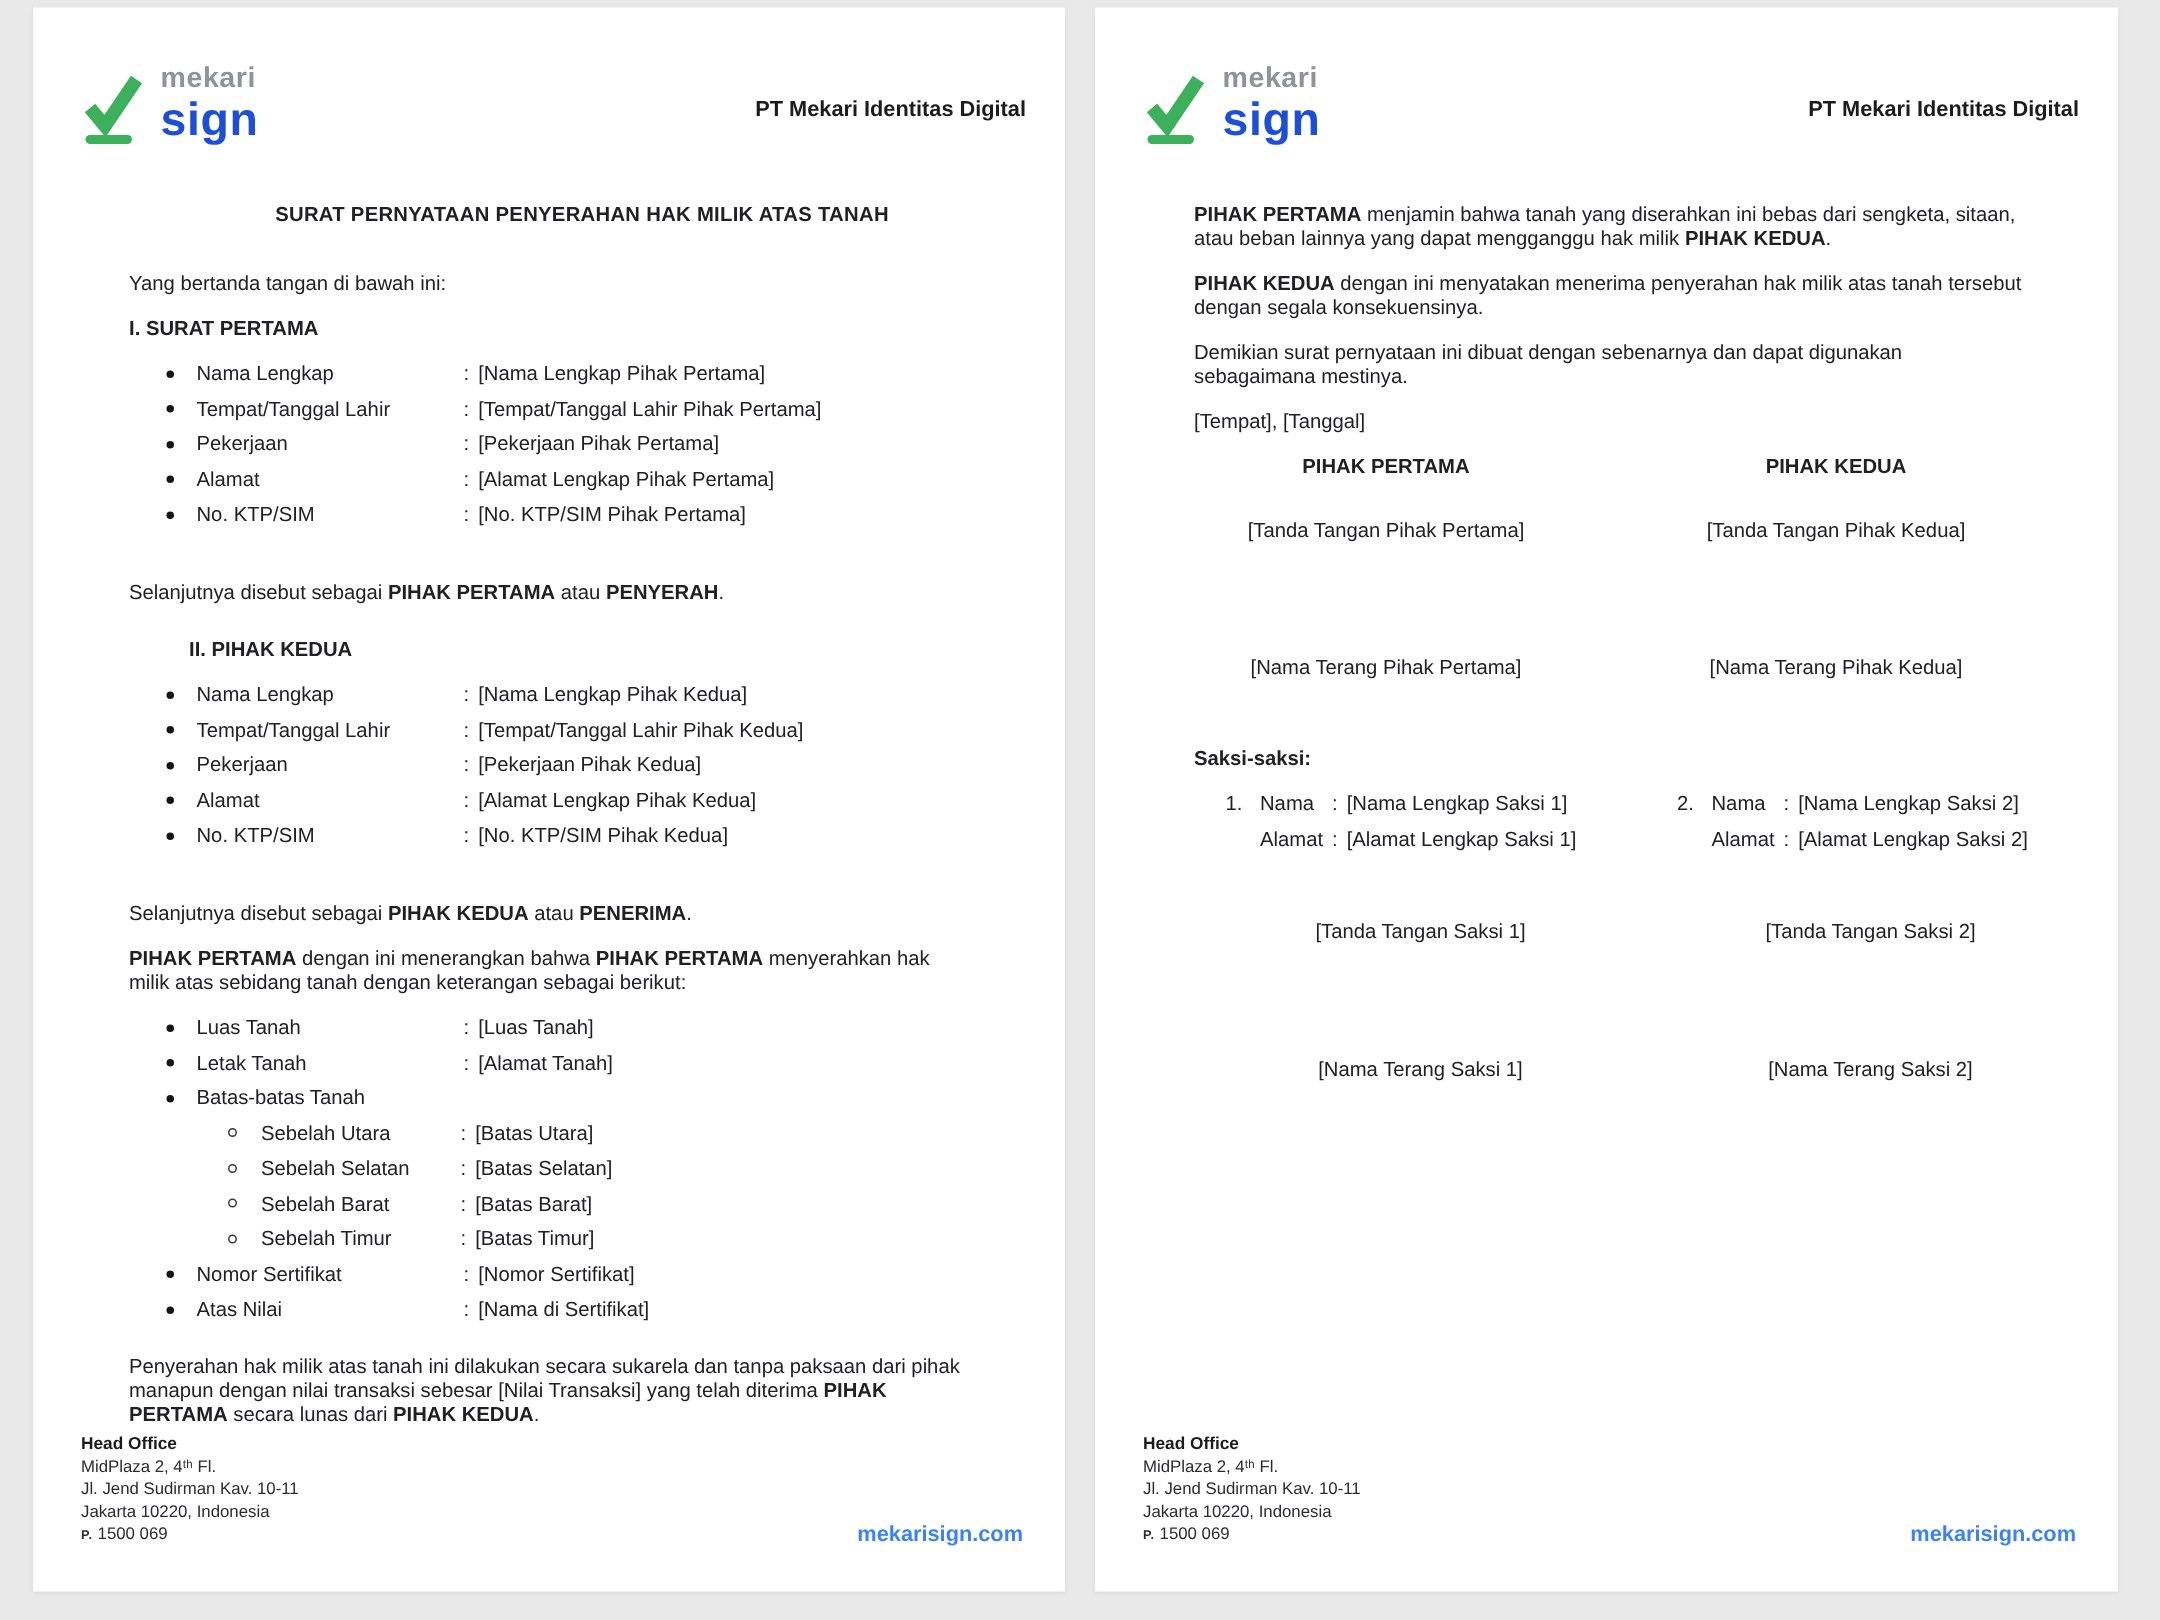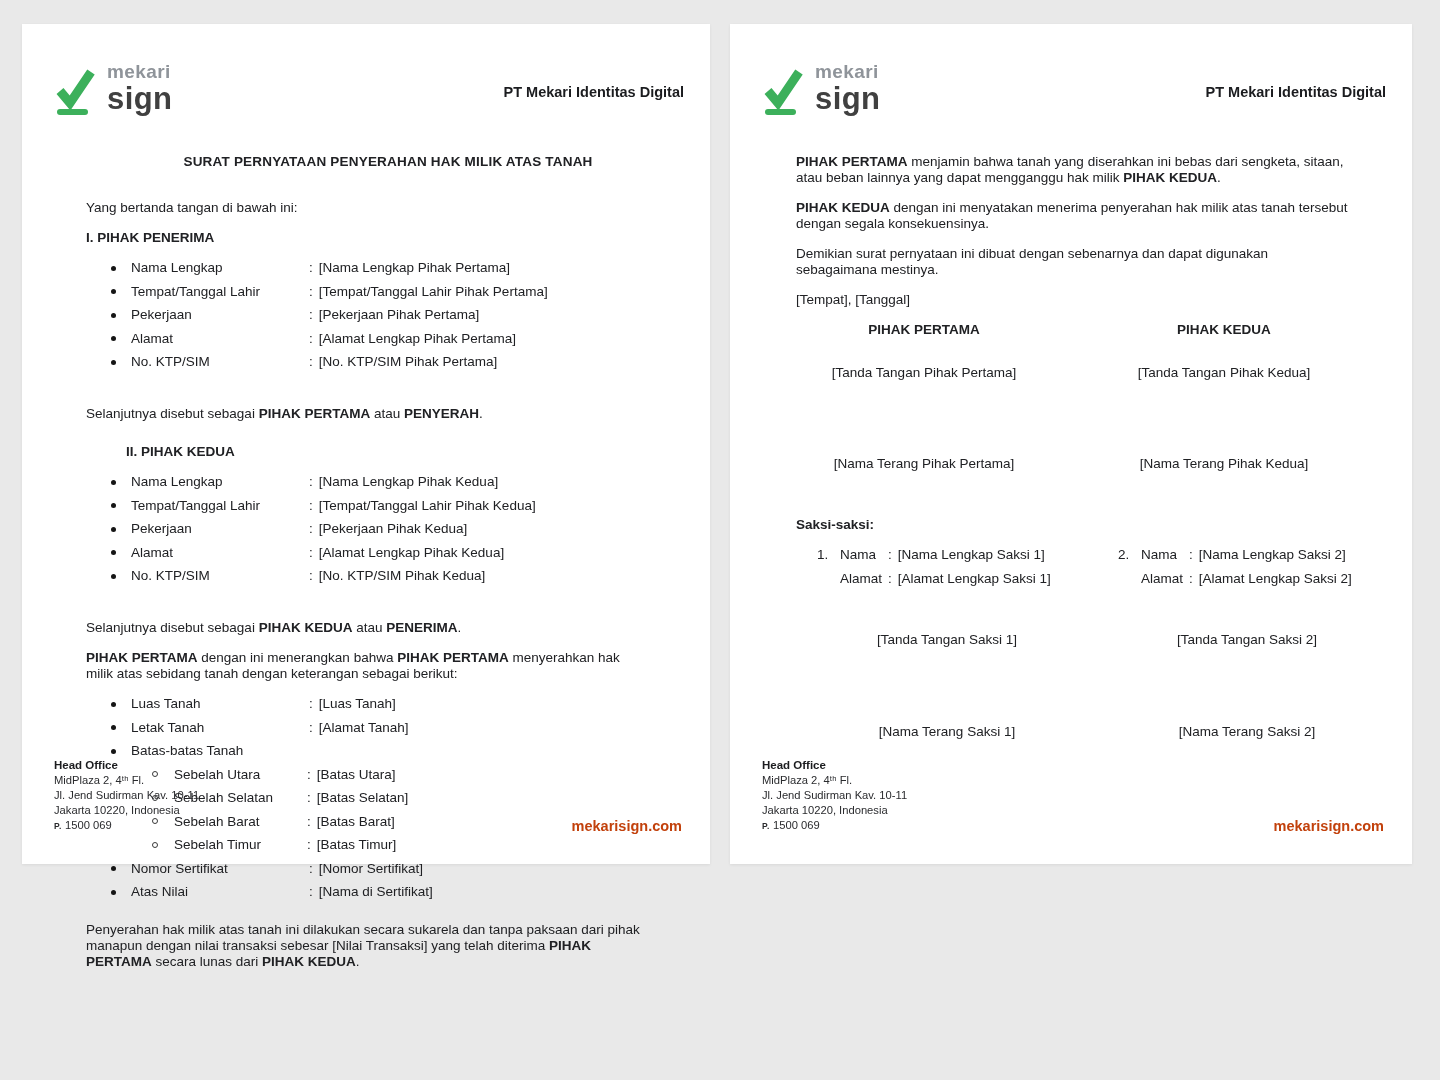--- a/index.html
+++ b/index.html
@@ -5,34 +5,34 @@
   html,body{margin:0;padding:0;}
   body{
     width:1440px;height:1080px;position:relative;
     background:#e9e9e9;
     font-family:"Liberation Sans", sans-serif;
     color:#202124;
     font-size:13.5px;
     -webkit-font-smoothing:antialiased;
   }
   .page{
-    position:absolute;top:24px;height:840px;background:#ffffff;
+    position:absolute;top:5px;height:1056px;background:#ffffff;
     box-shadow:0 1px 3px rgba(0,0,0,.07);
   }
   #page1{left:22px;width:688px;}
   #page2{left:730px;width:682px;}
 
   
   .doc-header{display:flex;justify-content:space-between;align-items:flex-start;
     padding:38px 26px 0 32px;}
   .logo{display:flex;align-items:flex-start;}
   .logo svg{display:block;margin-top:2px;}
   .logo-text{margin-left:11px;line-height:1;}
   .logo-mekari{display:block;color:#8f949a;font-size:19px;font-weight:700;letter-spacing:.4px;}
-  .logo-sign{display:block;color:#404040;font-size:31px;font-weight:700;letter-spacing:.4px;margin-top:2px;}
+  .logo-sign{display:block;color:#1d4ed8;font-size:31px;font-weight:700;letter-spacing:.4px;margin-top:2px;}
   .company{font-weight:700;font-size:14.5px;margin-top:22px;color:#1b1c1f;}
 
   
   .b{font-weight:700;}
   .rich{white-space:pre-line;line-height:16px;}
   .body-col{padding:0 20px 0 64px;}
   .title{margin-top:36px;text-align:center;font-weight:700;letter-spacing:.2px;padding:0 60px;}
   .intro{margin-top:31px;line-height:16px;}
   .sec-h{margin-top:14px;font-weight:700;line-height:16px;}
   .closing{margin-top:36px;}
@@ -66,21 +66,21 @@
   .wit-sign{margin-top:37px;}
   .wit-name{margin-top:76px;}
 
   
   .footer{position:absolute;left:32px;right:28px;bottom:30px;
     display:flex;justify-content:space-between;align-items:flex-end;}
   .fo-head{font-weight:700;font-size:11.5px;line-height:15px;color:#1b1c1f;}
   .fo-line{font-size:11.2px;line-height:15px;color:#2a2b2e;}
   .fo-phone{font-size:11.2px;line-height:15px;color:#2a2b2e;}
   .fo-phone .p-label{font-size:8.5px;font-weight:700;letter-spacing:.5px;}
-  .website{color:#c2410c;font-weight:700;font-size:14.5px;}
+  .website{color:#3b82f6;font-weight:700;font-size:14.5px;}
 </style>
 </head>
 <body>
 
 <div class="page" id="page1">
   <div class="doc-header">
     <div class="logo">
       <span>
         <svg width="42" height="54" viewBox="0 0 42 54">
           <path d="M6 27 L16 39 L37 8" fill="none" stroke="#3cb05b" stroke-width="9"></path>
@@ -92,21 +92,21 @@
         <span class="logo-sign">sign</span>
       </span>
     </div>
     <div class="company">PT Mekari Identitas Digital</div>
   </div>
 
   <div class="body-col">
     <div class="title">SURAT PERNYATAAN PENYERAHAN HAK MILIK ATAS TANAH</div>
     <div class="intro">Yang bertanda tangan di bawah ini:</div>
 
-    <div class="sec-h" style="margin-top:14px;">I. PIHAK PENERIMA</div>
+    <div class="sec-h" style="margin-top:14px;">I. SURAT PERTAMA</div>
     <div class="list">
       <div class="li">
           <span class="dot"></span>
           <span class="li-label">Nama Lengkap</span>
           <span class="colon">:</span>
           <span class="li-value">[Nama Lengkap Pihak Pertama]</span>
         </div>
       <div class="li">
           <span class="dot"></span>
           <span class="li-label">Tempat/Tanggal Lahir</span>

